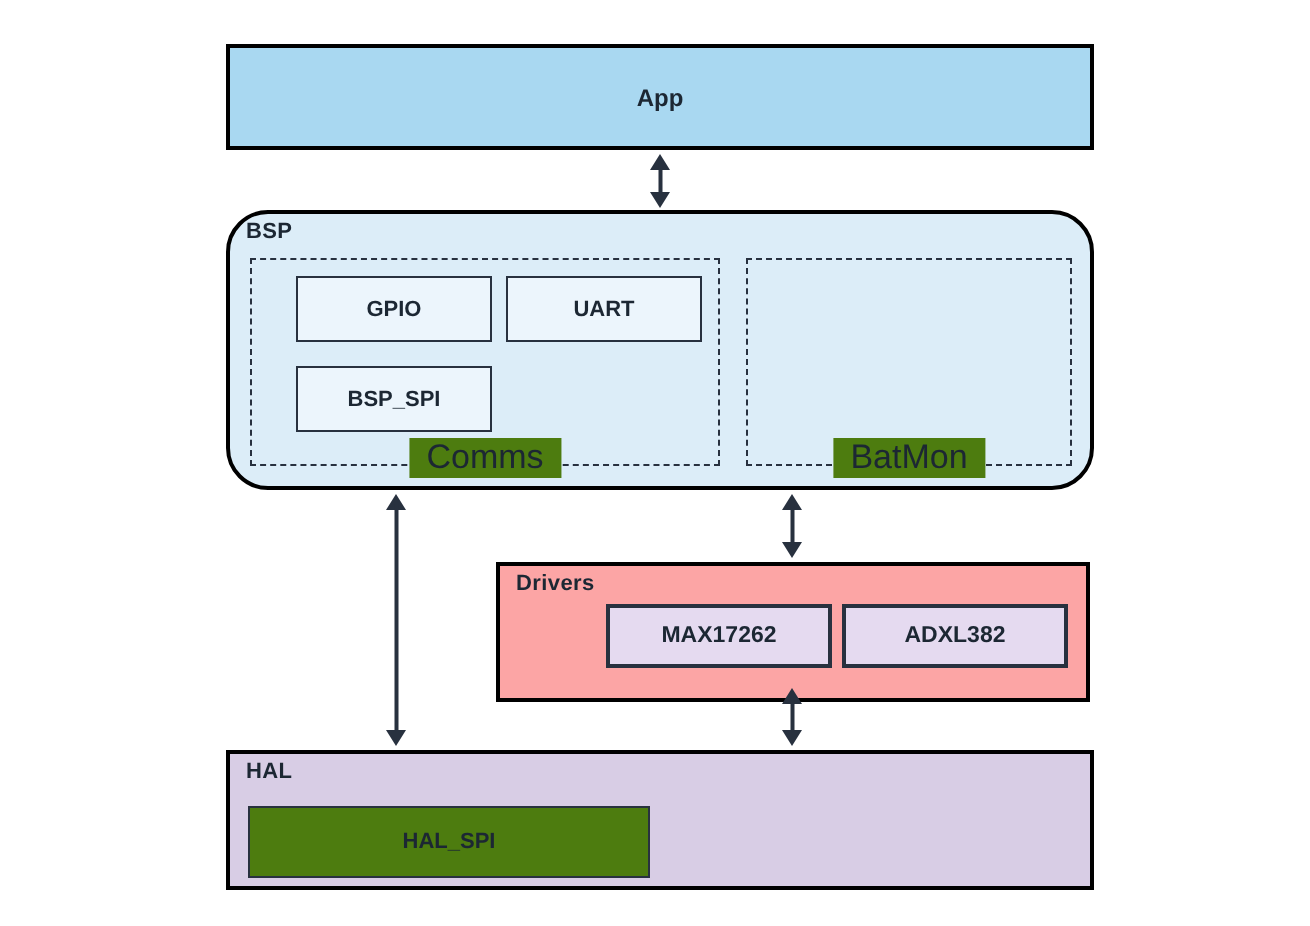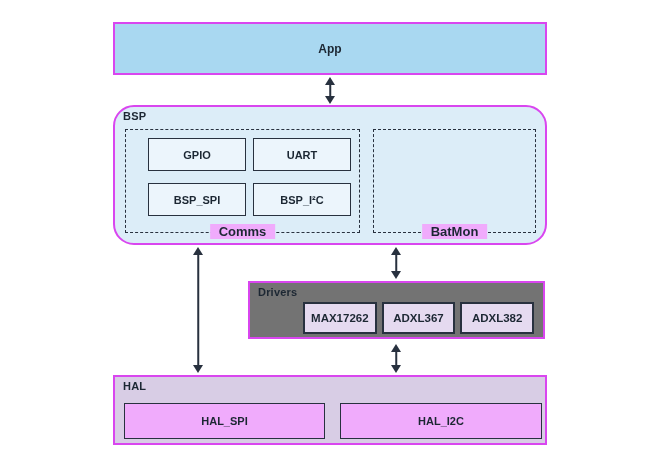--- a/index.html
+++ b/index.html
@@ -11,21 +11,21 @@
     position: relative;
     width: 655px;
     height: 463px;
     background: #ffffff;
     font-family: "Liberation Sans", sans-serif;
     color: #1c2733;
     overflow: hidden;
   }
   .box {
     position: absolute;
-    border: 2px solid #d946ef;
+    border: 2px solid #000000;
     box-sizing: border-box;
   }
   .corner-label {
     position: absolute;
     top: 3px;
     left: 8px;
     font-size: 11px;
     font-weight: bold;
     letter-spacing: 0.2px;
   }
@@ -37,22 +37,22 @@
   }
   .app-block .title {
     font-size: 12px; font-weight: bold;
   }
   .bsp-block {
     left: 113px; top: 105px; width: 434px; height: 140px;
     background: #dcedf8;
     border-radius: 21px;
   }
   .drivers-block {
-    left: 248px; top: 281px; width: 297px; height: 58px;
-    background: #737373;
+    left: 248px; top: 281px; width: 297px; height: 70px;
+    background: #fca5a5;
   }
   .hal-block {
     left: 113px; top: 375px; width: 434px; height: 70px;
     background: #d8cde5;
   }
   
   .group {
     position: absolute;
     border: 1.5px dashed #28313f;
     box-sizing: border-box;
@@ -65,24 +65,24 @@
     grid-template-columns: 1fr 1fr;
     column-gap: 7px;
     row-gap: 12px;
     padding: 8px 8px 0 8px;
   }
   .group-label {
     position: absolute;
     bottom: -7px;
     left: 50%;
     transform: translateX(-50%);
-    background: #f0abfc;
+    background: #4d7c0f;
     padding: 0 9px;
-    font-size: 13px;
-    font-weight: bold;
+    font-size: 17px;
+    font-weight: normal;
     white-space: nowrap;
   }
   
   .chip {
     box-sizing: border-box;
     border: 1.5px solid #28313f;
     background: #ecf5fc;
     height: 33px;
     display: flex; align-items: center; justify-content: center;
     font-size: 11px; font-weight: bold;
@@ -99,21 +99,21 @@
     flex: 1;
     height: 32px;
     background: #e5daf0;
     border-width: 2px;
     font-size: 11.5px;
   }
   .hal-chip {
     position: absolute;
     box-sizing: border-box;
     border: 1.5px solid #28313f;
-    background: #f0abfc;
+    background: #4d7c0f;
     display: flex; align-items: center; justify-content: center;
     font-size: 11px; font-weight: bold;
   }
   .hal-chip.spi { left: 9px; top: 26px; width: 201px; height: 36px; }
   .hal-chip.i2c { left: 225px; top: 26px; width: 202px; height: 36px; }
   
   .arrow-v {
     position: absolute;
     width: 12px;
   }
@@ -155,21 +155,20 @@
   </div>
 
   <div class="box bsp-block">
     <span class="corner-label">BSP</span>
 
     <div class="group group-comms">
       <div class="group-grid">
         <div class="chip">GPIO</div>
         <div class="chip">UART</div>
         <div class="chip">BSP_SPI</div>
-        <div class="chip">BSP_I²C</div>
       </div>
       <span class="group-label">Comms</span>
     </div>
 
     <div class="group group-sensors">
       <span class="group-label">BatMon</span>
     </div>
   </div>
 
   <div class="arrow-v arrow-bsp-hal">
@@ -177,28 +176,26 @@
   </div>
 
   <div class="arrow-v arrow-bsp-drivers">
     <span class="shaft"></span>
   </div>
 
   <div class="box drivers-block">
     <span class="corner-label">Drivers</span>
     <div class="chips-row">
       <div class="chip">MAX17262</div>
-      <div class="chip">ADXL367</div>
       <div class="chip">ADXL382</div>
     </div>
   </div>
 
   <div class="arrow-v arrow-drivers-hal">
     <span class="shaft"></span>
   </div>
 
   <div class="box hal-block">
     <span class="corner-label">HAL</span>
     <div class="hal-chip spi">HAL_SPI</div>
-    <div class="hal-chip i2c">HAL_I2C</div>
   </div>
 
 </div>
 
 </body></html>

